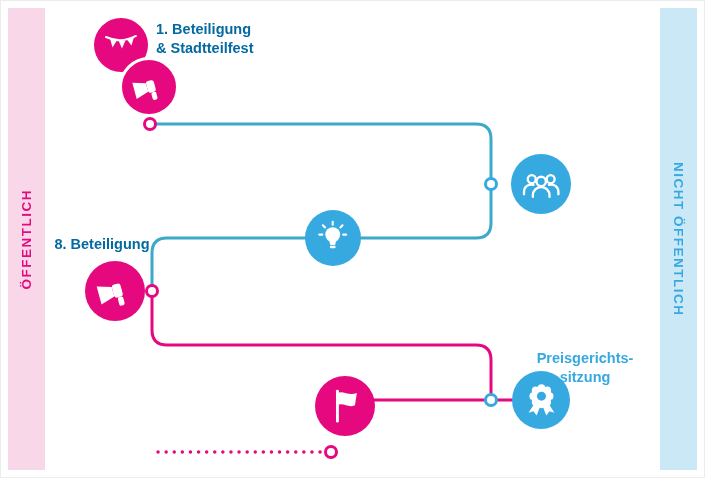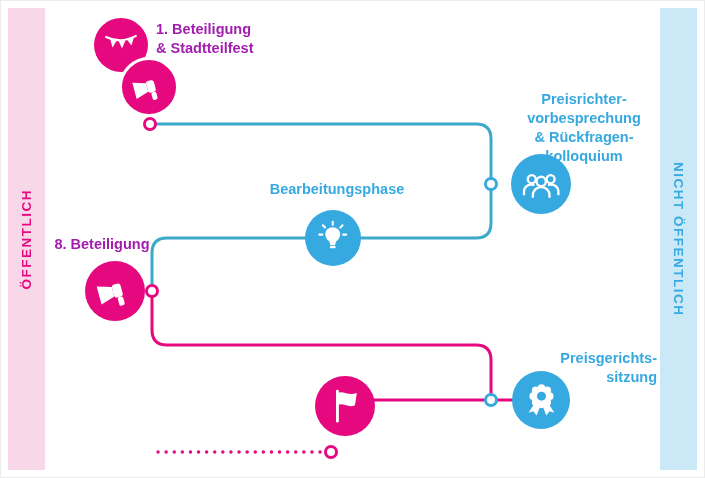--- a/index.html
+++ b/index.html
@@ -35,21 +35,21 @@
 
   
   .dot { position:absolute; width:14px; height:14px; border-radius:50%;
          background:#fff; box-sizing:border-box; }
   .dot.pink { border:3px solid #E5087E; }
   .dot.blue { border:3px solid #36A9E1; }
 
   
   .label { position:absolute; font-weight:bold; font-size:14.5px;
            line-height:1.3; white-space:pre-line; }
-  .label.pink { color:#a21caf; }
+  .label.pink { color:#0369a1; }
   .label.blue { color:#36A9E1; }
 </style>
 </head>
 <body>
 
 <div class="canvas">
 
   <div class="band band-left">
     <span class="band-label">ÖFFENTLICH</span>
   </div>
@@ -149,22 +149,17 @@
 
   <div class="node pink" style="left:315px;top:376px;width:60px;height:60px;">
     <svg viewBox="0 0 40 40">
       <line x1="13" y1="6.5" x2="13" y2="33.5" stroke="#fff" stroke-width="2.6" stroke-linecap="round"></line>
       <path d="M13 8 C 18.5 5.5 22.5 11 30.5 8.2 L 28.8 19.2 C 22.5 21.8 18.8 16.5 13 19 Z" fill="#fff"></path>
     </svg>
   </div>
 
   <div class="label pink" style="left:156px;top:20px;width:135px;text-align:left;">1. Beteiligung
 &amp; Stadtteilfest</div>
-  <div class="label blue" style="left:503px;top:90px;width:162px;text-align:center;">Preisrichter-
-vorbesprechung
-&amp; Rückfragen-
-kolloquium</div>
-  <div class="label blue" style="left:258px;top:180px;width:158px;text-align:center;">Bearbeitungsphase</div>
   <div class="label pink" style="left:46px;top:235px;width:112px;text-align:center;">8. Beteiligung</div>
-  <div class="label blue" style="left:513px;top:349px;width:144px;text-align:right;">Preisgerichts-
+  <div class="label blue" style="left:513px;top:349px;width:144px;text-align:center;">Preisgerichts-
 sitzung</div>
 
 </div>
 
 </body></html>

